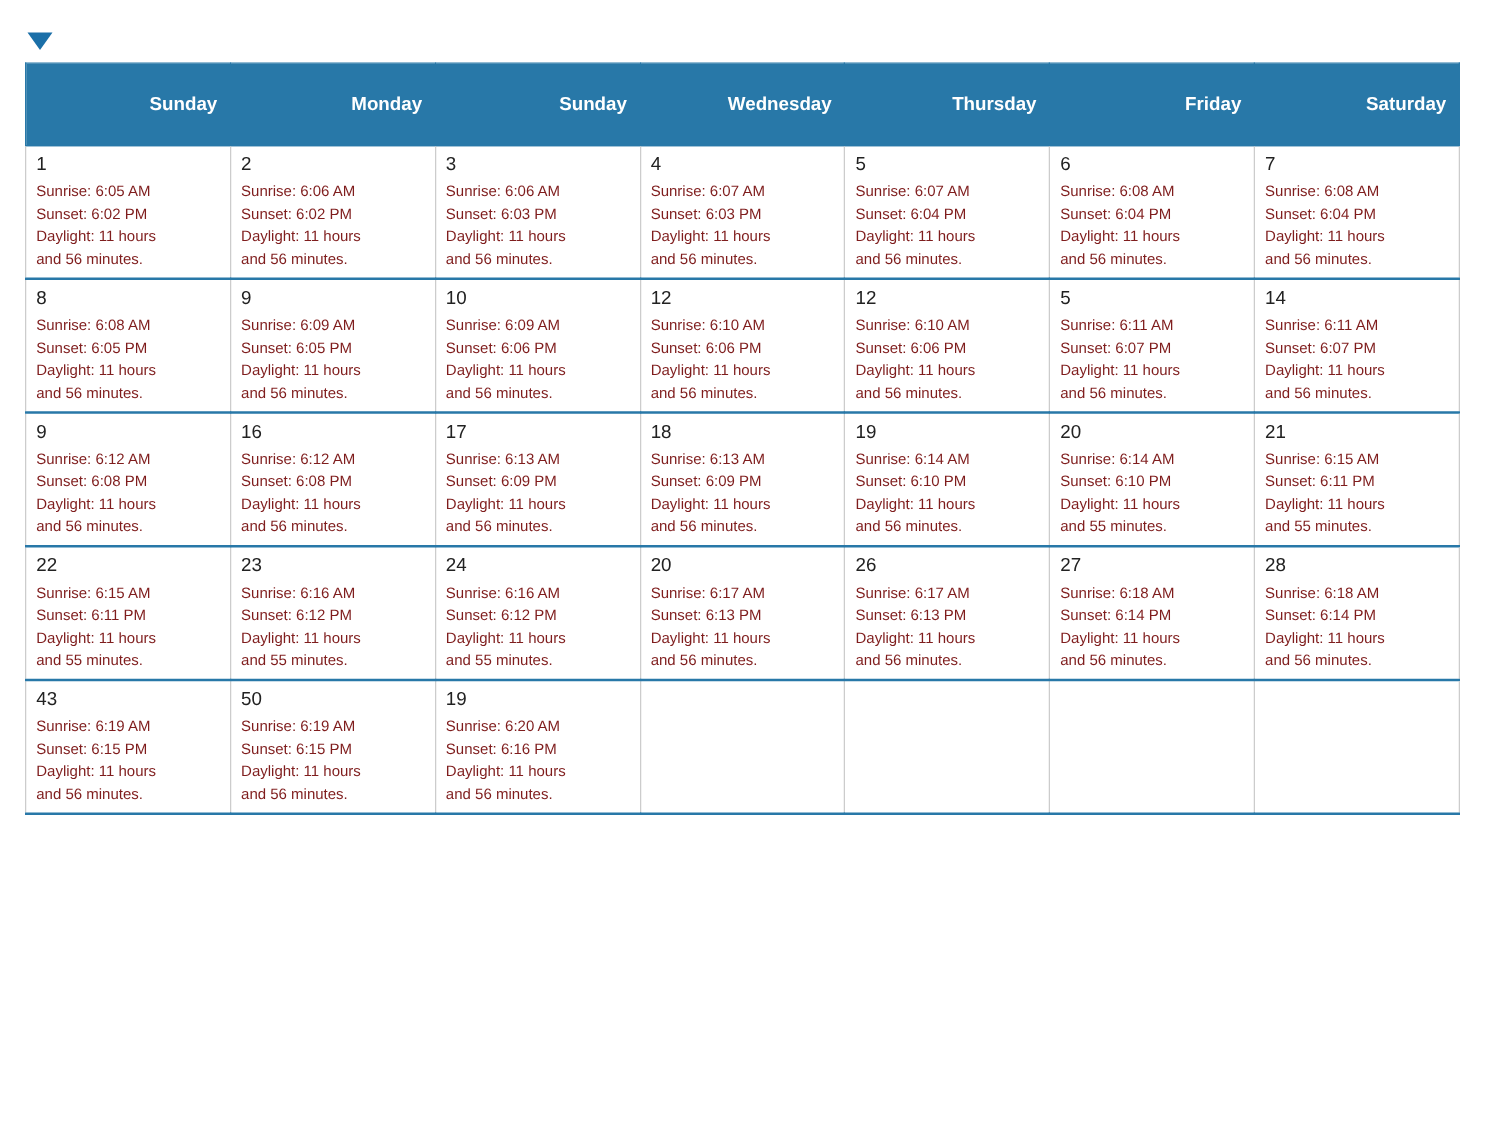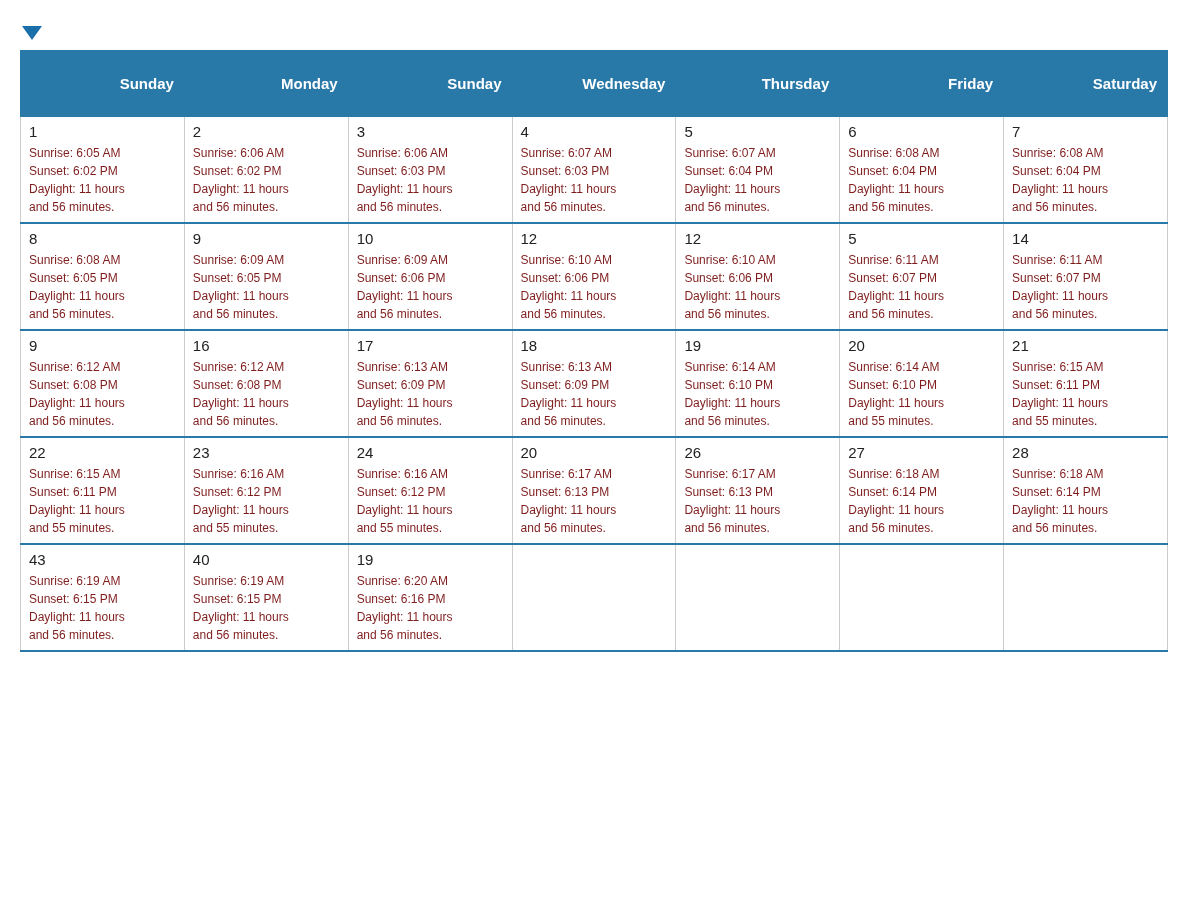--- a/index.html
+++ b/index.html
@@ -256,21 +256,21 @@
           <span class="day-number">28</span>
 <div class="day-info">Sunrise: 6:18 AM<br>Sunset: 6:14 PM<br>Daylight: 11 hours<br>and 56 minutes.</div>
         </td>
       </tr>
       <tr>
         <td>
           <span class="day-number">43</span>
 <div class="day-info">Sunrise: 6:19 AM<br>Sunset: 6:15 PM<br>Daylight: 11 hours<br>and 56 minutes.</div>
         </td>
         <td>
-          <span class="day-number">40</span>
+          <span class="day-number">50</span>
 <div class="day-info">Sunrise: 6:19 AM<br>Sunset: 6:15 PM<br>Daylight: 11 hours<br>and 56 minutes.</div>
         </td>
         <td>
           <span class="day-number">19</span>
 <div class="day-info">Sunrise: 6:20 AM<br>Sunset: 6:16 PM<br>Daylight: 11 hours<br>and 56 minutes.</div>
         </td>
         <td class="empty"></td>
         <td class="empty"></td>
         <td class="empty"></td>
         <td class="empty"></td>

